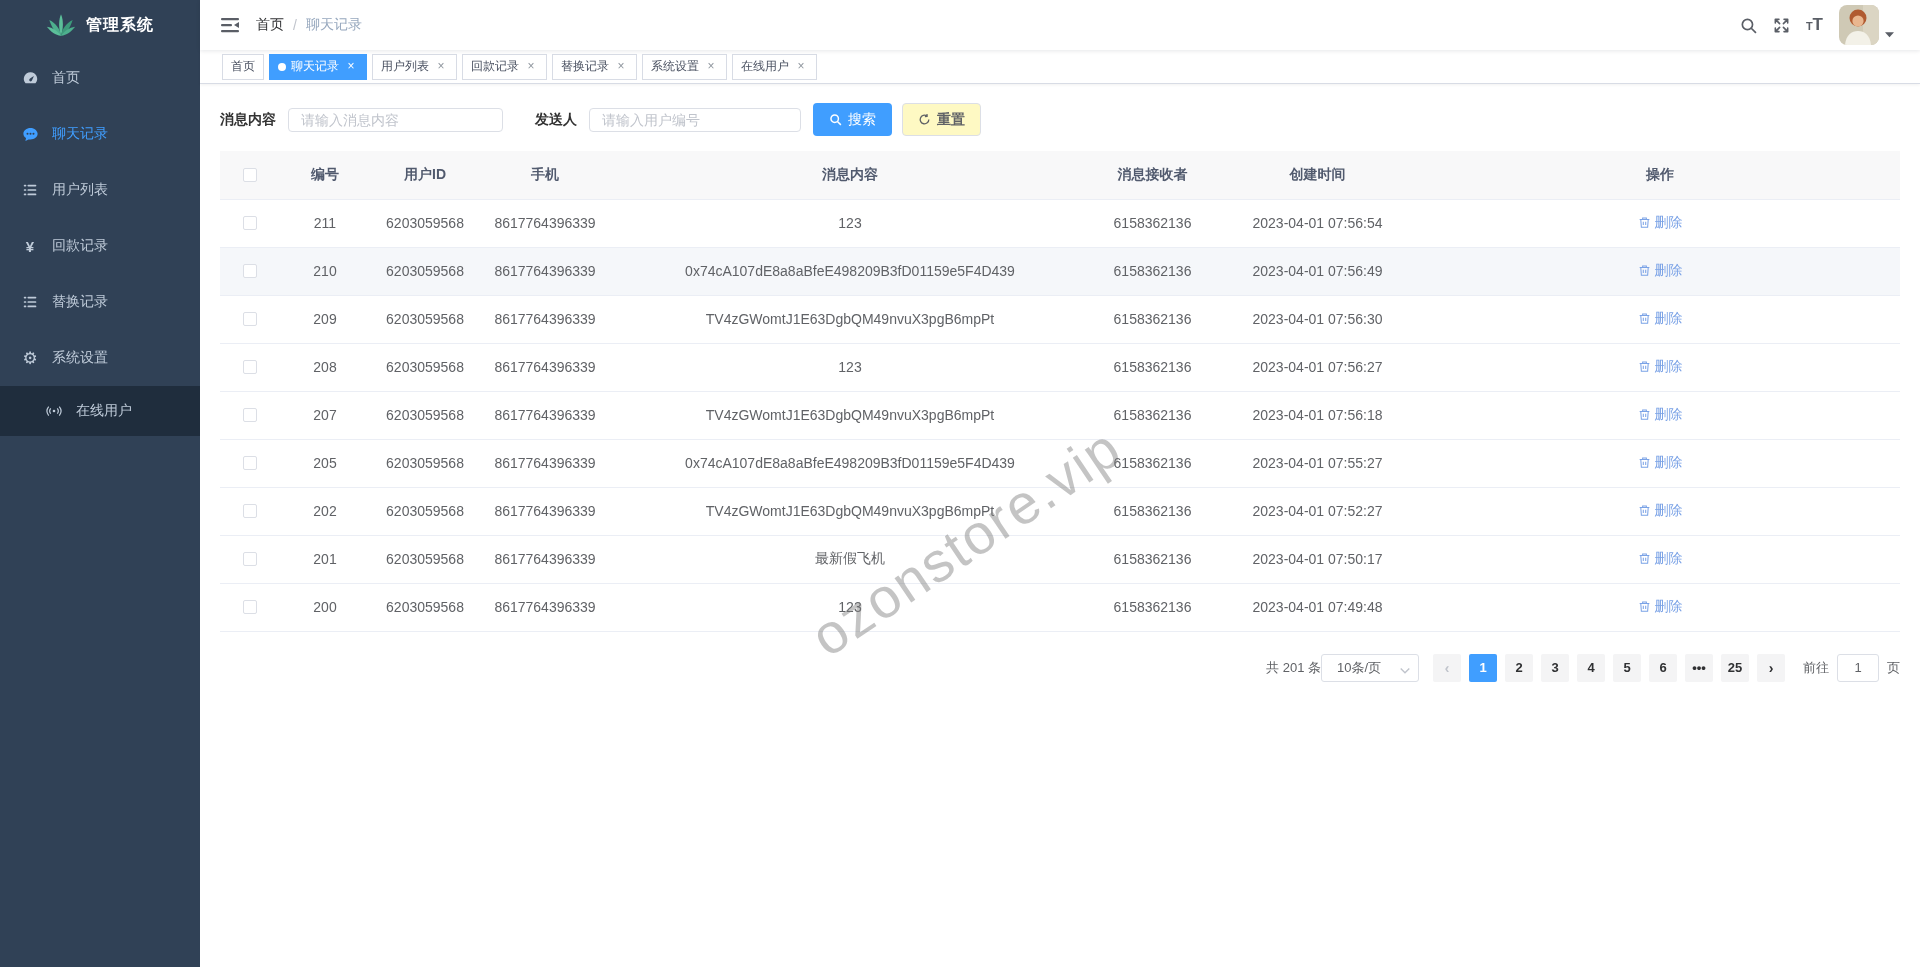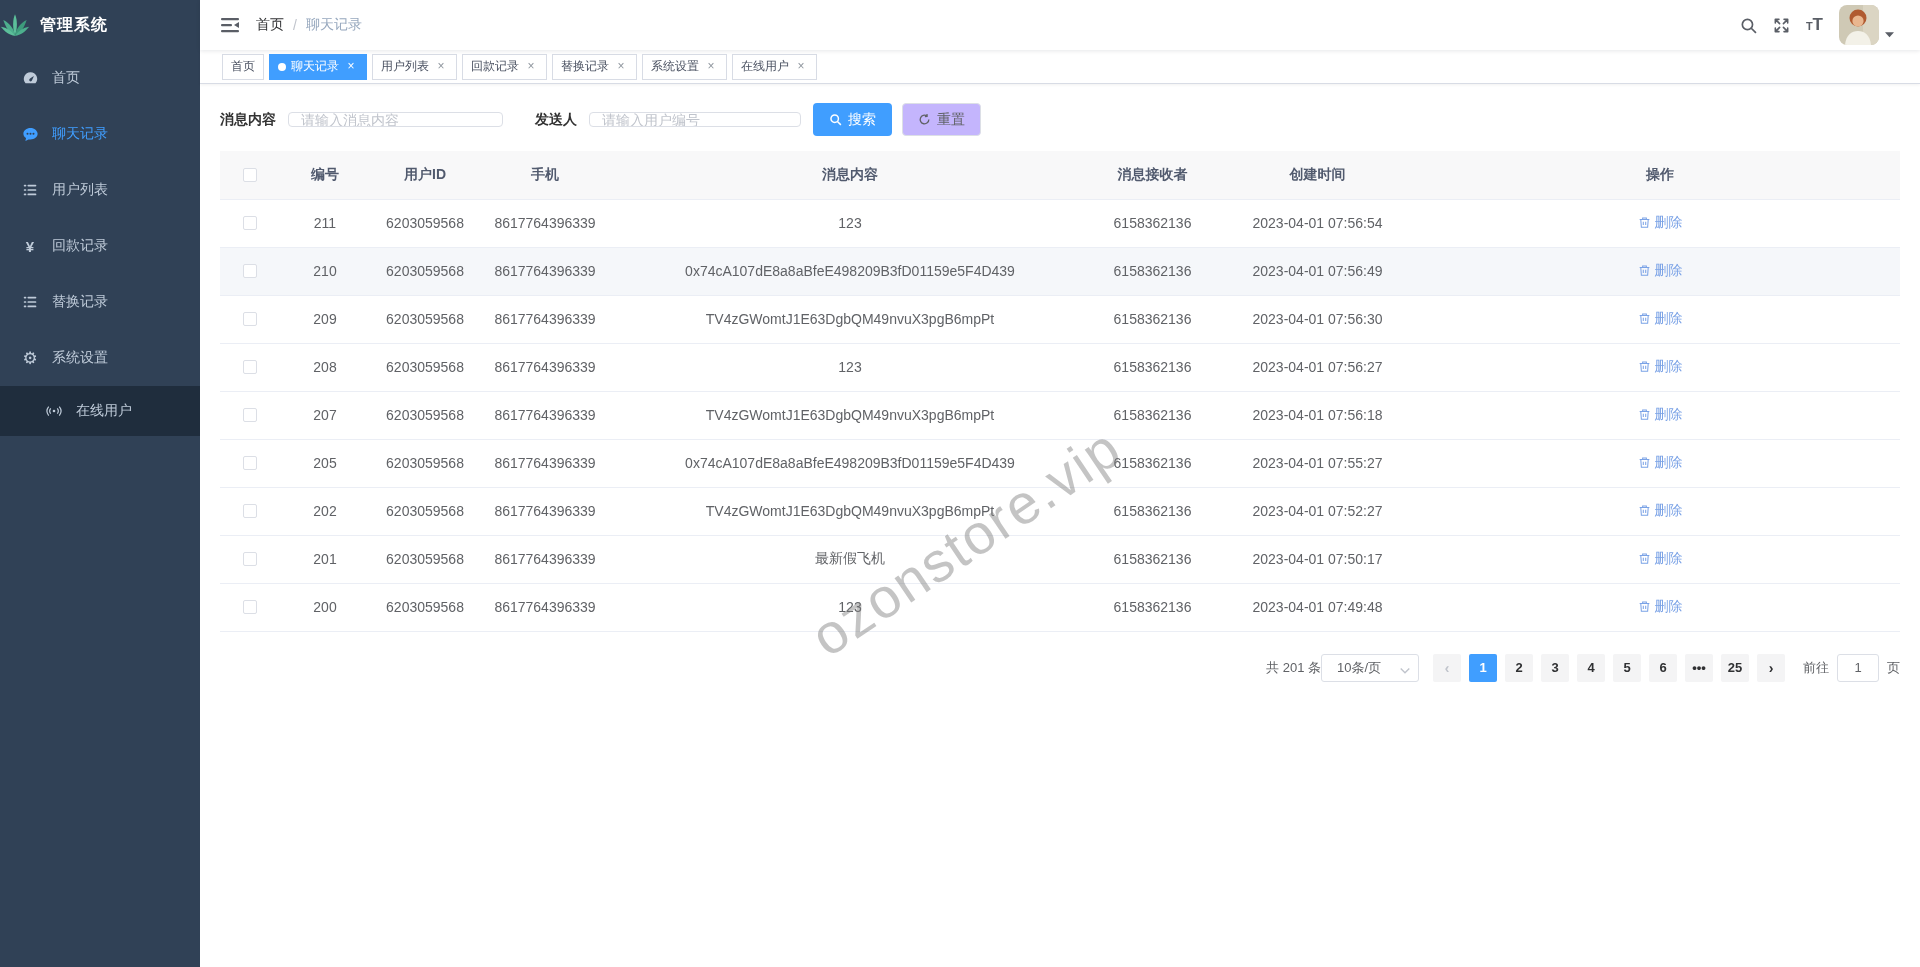--- a/index.html
+++ b/index.html
@@ -6,21 +6,21 @@
   html, body { width: 1920px; height: 967px; overflow: hidden; }
   body {
     font-family: "Liberation Sans", "DejaVu Sans", sans-serif;
     display: flex;
     background: #fff;
     font-size: 14px;
     color: #606266;
   }
   
   .sidebar { width: 200px; height: 967px; background: #304156; flex-shrink: 0; }
-  .logo-row { height: 50px; display: flex; align-items: center; gap: 10px; }
+  .logo-row { height: 50px; display: flex; align-items: center; justify-content: center; gap: 10px; }
   .logo-text { color: #fff; font-size: 16px; font-weight: 700; letter-spacing: 1px; }
   .menu-item { height: 56px; display: flex; align-items: center; padding: 0 16px 0 20px; color: #bfcbd9; cursor: pointer; }
   .menu-item .mi-icon { width: 20px; display: flex; justify-content: center; margin-right: 12px; color: #bfcbd9; font-style: normal; }
   .menu-item.active, .menu-item.active .mi-icon { color: #409EFF; }
   .menu-item .chev { margin-left: auto; color: #bfcbd9; opacity: .8; }
   .submenu { background: #1f2d3d; }
   .submenu-item { height: 50px; display: flex; align-items: center; padding-left: 44px; color: #bfcbd9; cursor: pointer; }
   .submenu-item .mi-icon { width: 20px; display: flex; justify-content: center; margin-right: 12px; }
   .yen-glyph { font-size: 15px; font-weight: 700; line-height: 1; }
   .gear-glyph { font-size: 17px; line-height: 1; }
@@ -45,25 +45,25 @@
   .tag { height: 26px; display: inline-flex; align-items: center; gap: 5px; padding: 0 8px; border: 1px solid #d8dce5; background: #fff; color: #495060; font-size: 12px; cursor: pointer; }
   .tag.active { background: #409EFF; border-color: #409EFF; color: #fff; }
   .tag .dot { width: 8px; height: 8px; border-radius: 50%; background: #fff; }
   .tag .close { font-size: 12px; width: 14px; height: 14px; line-height: 13px; text-align: center; border-radius: 50%; color: #8f969e; }
   .tag.active .close { color: #fff; }
   
   .content { flex: 1; position: relative; }
   .filter-row { display: flex; align-items: center; padding: 19px 20px 15px 20px; }
   .f-label { font-weight: 700; color: #333; margin-right: 12px; }
   .f-label.second { margin-left: 32px; }
-  .f-input { width: 215px; height: 15px; border: 1px solid #dcdfe6; border-radius: 4px; padding: 0 12px; font-size: 14px; color: #8b5cf6; outline: none; font-family: inherit; }
+  .f-input { width: 215px; height: 24px; border: 1px solid #dcdfe6; border-radius: 4px; padding: 0 12px; font-size: 14px; color: #8b5cf6; outline: none; font-family: inherit; }
   .f-input::placeholder { color: #c0c4cc; }
   .btn { height: 33px; border-radius: 4px; font-size: 14px; display: inline-flex; align-items: center; gap: 6px; padding: 0 15px; cursor: pointer; border: 1px solid transparent; font-family: inherit; }
   .btn-primary { background: #409EFF; color: #fff; margin-left: 12px; }
-  .btn-plain { background: #c4b5fd; border-color: #dcdfe6; color: #606266; margin-left: 10px; }
+  .btn-plain { background: #fef9c3; border-color: #dcdfe6; color: #606266; margin-left: 10px; font-weight: bold; }
   
   .table-wrap { margin: 0 20px; }
   table { width: 1680px; border-collapse: collapse; table-layout: fixed; }
   th { height: 48px; background: #f8f8f9; color: #515a6e; font-size: 14px; font-weight: 700; text-align: center; border-bottom: 1px solid #ebeef5; }
   td { height: 48px; text-align: center; font-size: 14px; color: #606266; border-bottom: 1px solid #ebeef5; overflow: hidden; white-space: nowrap; text-overflow: ellipsis; }
   tr.hl td { background: #f5f7fa; }
   .cbx { width: 14px; height: 14px; border: 1px solid #dcdfe6; border-radius: 2px; background: #fff; margin: 0 auto; cursor: pointer; }
   .delete-link { color: #7aa2e6; cursor: pointer; display: inline-flex; align-items: center; gap: 4px; font-size: 14px; }
   
   .pagination { display: flex; align-items: center; justify-content: flex-end; padding: 22px 20px 0 0; font-size: 13px; color: #606266; }

